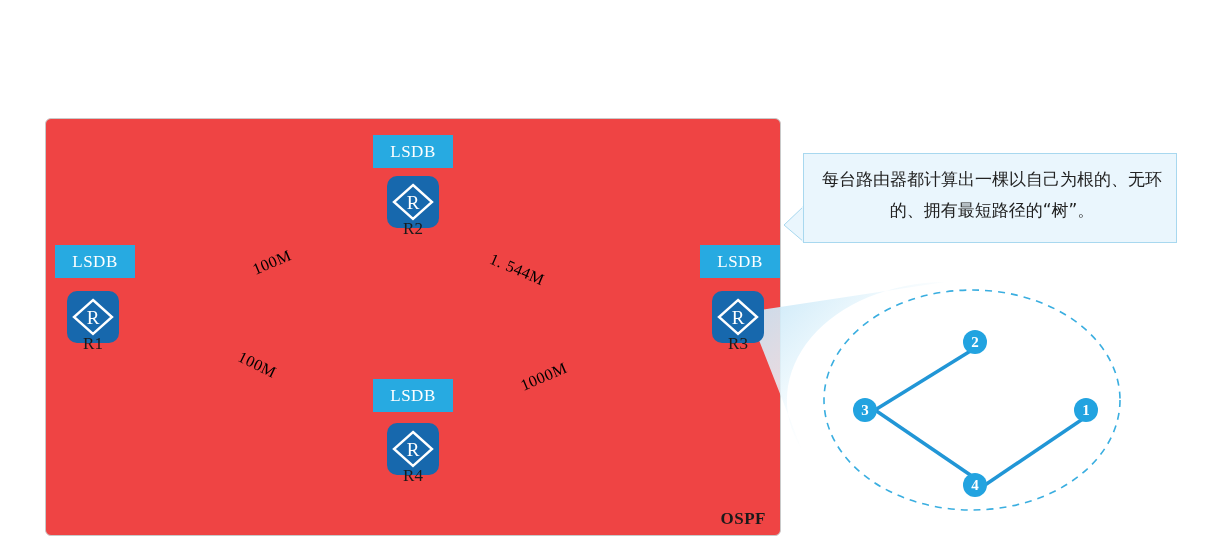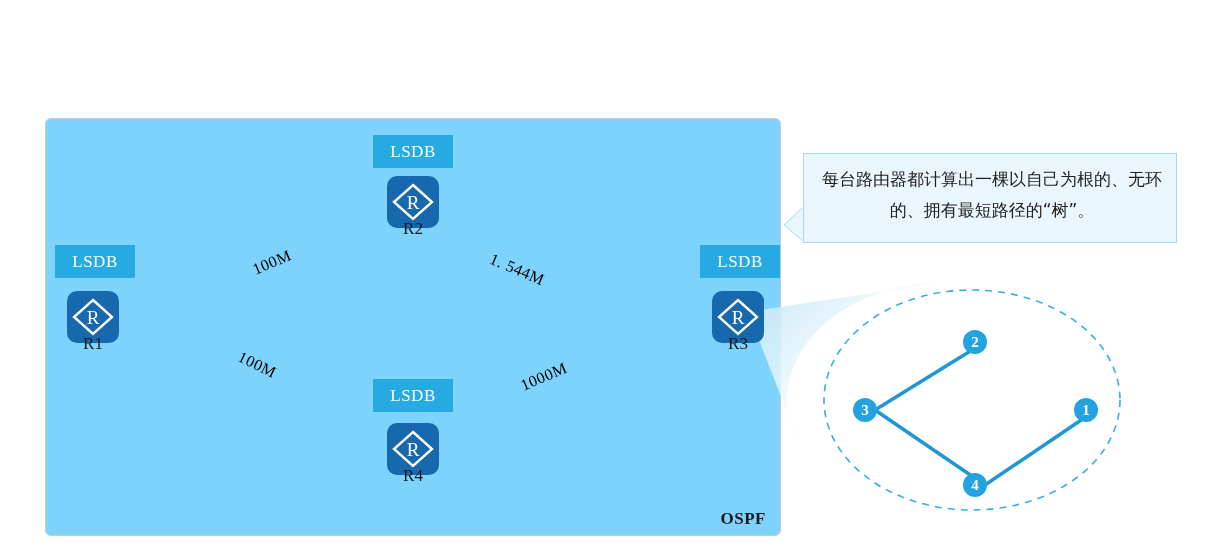--- a/index.html
+++ b/index.html
@@ -28,21 +28,21 @@
     font-size:18px;
   }
 
   
   .frame{
     position:absolute;
     left:45px; top:118px;
     width:736px; height:418px;
     border:1px solid #c9c9c9;
     border-radius:6px;
-    background:#7dd3fc;
+    background:#ef4444;
     box-sizing:border-box;
     overflow:visible;
   }
   .frame-label{
     position:absolute;
     right:14px; bottom:6px;
     font-family:"Liberation Serif","DejaVu Serif",serif;
     font-weight:bold;
     font-size:17px;
     color:#1a1a1a;

